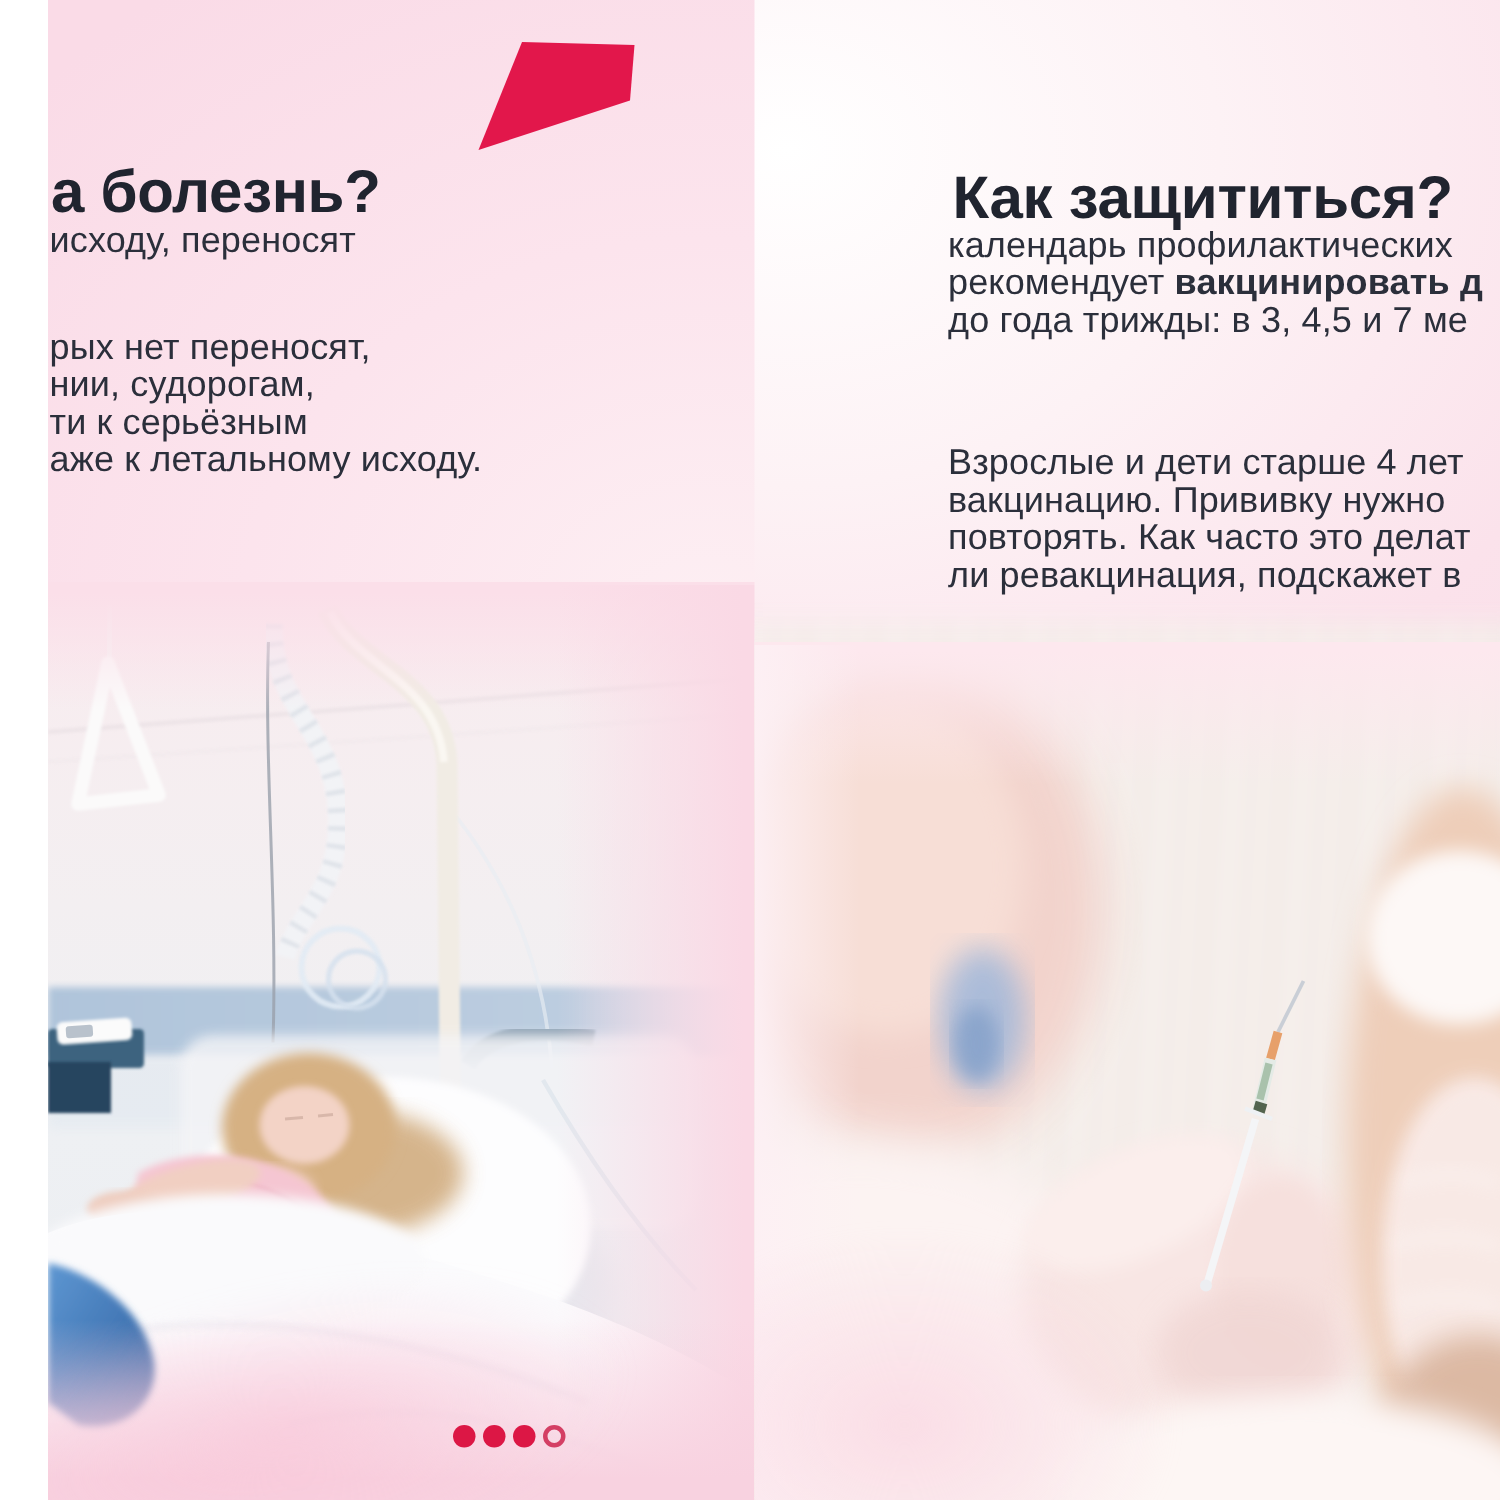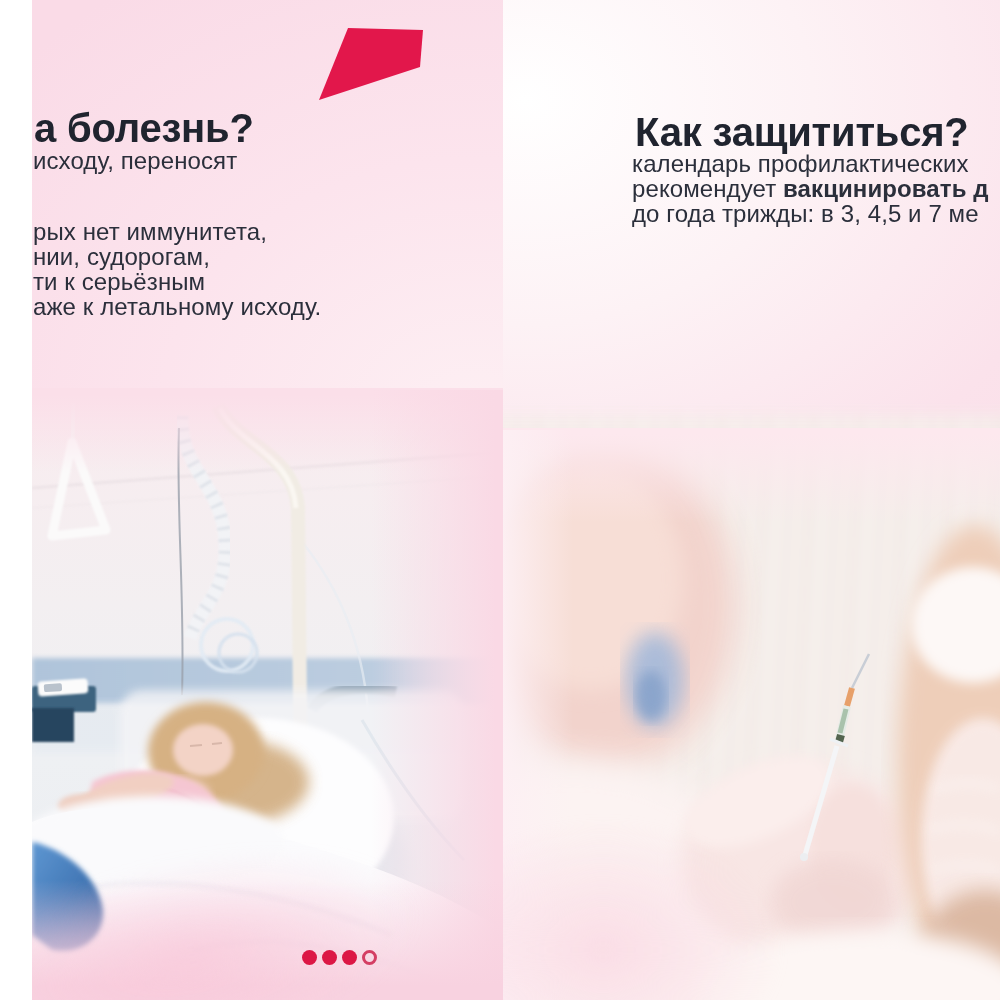--- a/index.html
+++ b/index.html
@@ -73,21 +73,21 @@
       <polygon points="36,8 111,10 108,47 7,80" fill="#E2174B"></polygon>
     </svg>
 
     <h1 class="title title-left">а болезнь?</h1>
 
     <div class="bodytext p-left-1">
       <div class="line">исходу, переносят</div>
     </div>
 
     <div class="bodytext p-left-2">
-      <div class="line">рых нет иммунитета,</div>
+      <div class="line">рых нет переносят,</div>
       <div class="line">нии, судорогам,</div>
       <div class="line">ти к серьёзным</div>
       <div class="line">аже к летальному исходу.</div>
     </div>
 
     <div class="photo-left">
       <svg width="499" height="610" viewBox="0 0 499 610" xmlns="http://www.w3.org/2000/svg">
         <defs>
           <linearGradient id="wallG" x1="0" y1="0" x2="0" y2="1">
             <stop offset="0" stop-color="#f9ecef"></stop>
@@ -190,20 +190,26 @@
   <section class="slide slide-right">
 
     <h1 class="title title-right">Как защититься?</h1>
 
     <div class="bodytext p-right-1">
       <div class="line">календарь профилактических</div>
       <div class="line"><span>рекомендует </span><span class="b">вакцинировать д</span></div>
       <div class="line">до года трижды: в 3, 4,5 и 7 ме</div>
     </div>
 
+    <div class="bodytext p-right-2">
+      <div class="line">Взрослые и дети старше 4 лет</div>
+      <div class="line">вакцинацию. Прививку нужно</div>
+      <div class="line">повторять. Как часто это делат</div>
+      <div class="line">ли ревакцинация, подскажет в</div>
+    </div>
 
     <div class="photo-right">
       <div class="curtain"></div>
       <svg width="497" height="570" viewBox="0 0 497 570" xmlns="http://www.w3.org/2000/svg">
         <defs>
           <filter id="rb6">
               <feGaussianBlur stdDeviation="6"></feGaussianBlur>
             </filter>
           <filter id="rb10">
               <feGaussianBlur stdDeviation="10"></feGaussianBlur>

